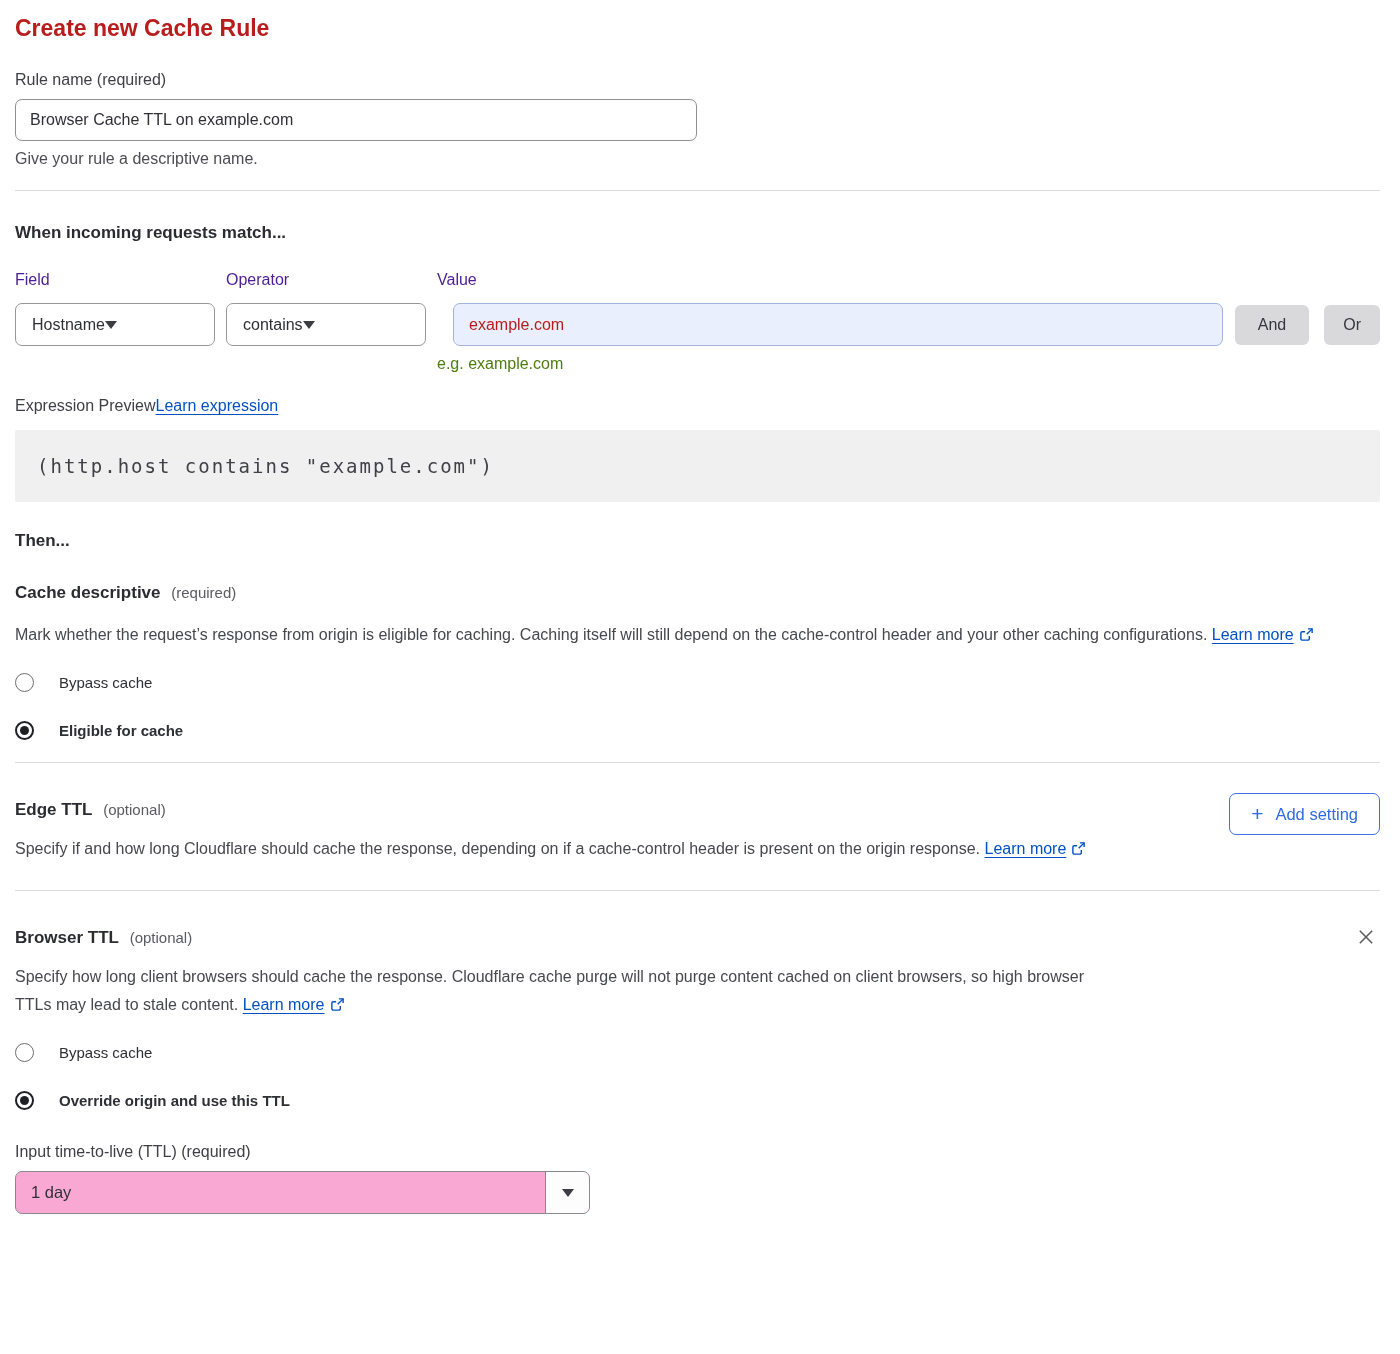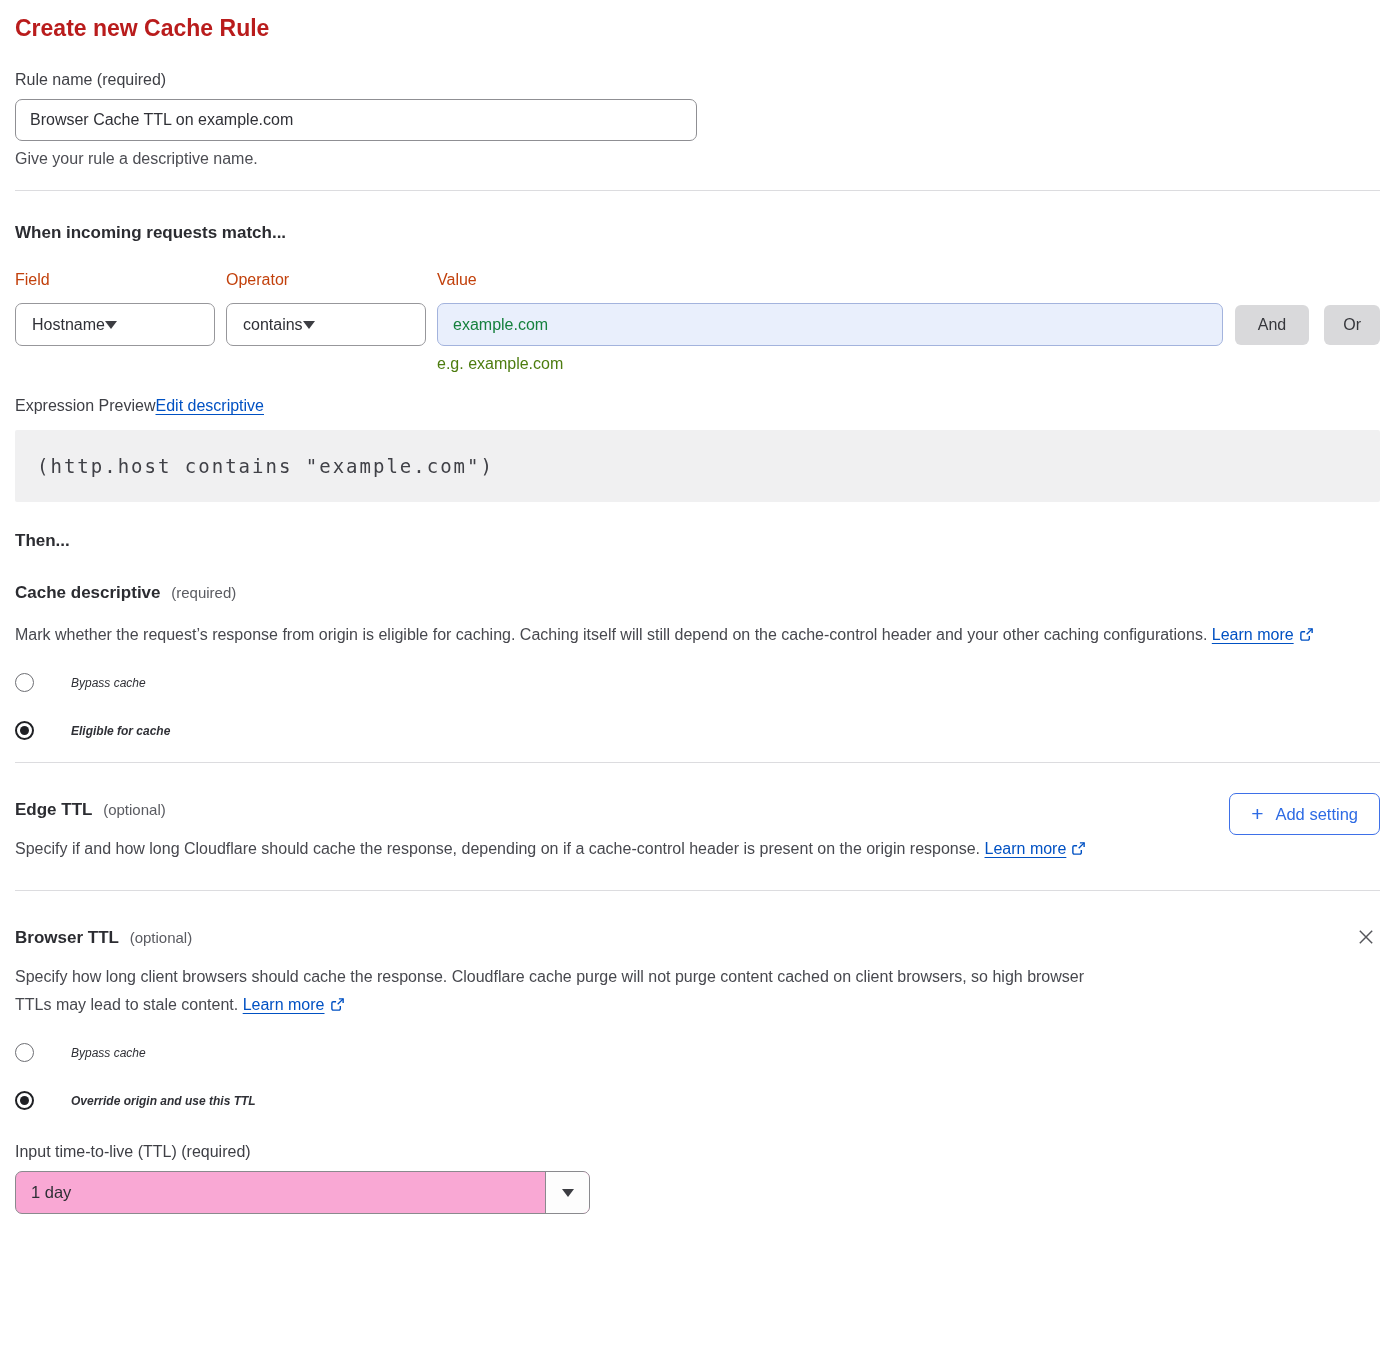--- a/index.html
+++ b/index.html
@@ -25,39 +25,39 @@
     border: 1px solid #8f8f93; border-radius: 7px;
     padding: 0 14px; font-size: 16px; color: #2f3036;
     font-family: "Liberation Sans", sans-serif; background: #fff; outline: none;
   }
   .help-text { margin-top: 8px; font-size: 16px; line-height: 19px; color: #4c4d53; }
 
   .divider { margin-top: 22px; border: 0; border-top: 1px solid #dcdcdf; height: 0; }
 
   h2.section-heading { margin: 31px 0 0; font-size: 17px; line-height: 22px; font-weight: 700; color: #2b2c31; }
 
-  .cols-labels { display: flex; margin-top: 26px; font-size: 16px; line-height: 19px; color: #c2410c; align-items: flex-end; }
+  .cols-labels { display: flex; margin-top: 26px; font-size: 16px; line-height: 19px; color: #4c1d95; align-items: flex-end; }
   .cols-labels .col-f { width: 211px; }
   .cols-labels .col-o { width: 211px; }
 
   .controls-row { display: flex; align-items: center; margin-top: 14px; }
   .select-box {
     height: 43px; border: 1px solid #97979b; border-radius: 7px; background: #fff;
     display: flex; align-items: center; 
     padding: 0 16px; font-size: 16px; color: #2f3036; cursor: pointer;
   }
   .select-box.w200 { width: 200px; margin-right: 11px; }
   .caret-down {
     width: 0; height: 0; border-left: 6px solid transparent; border-right: 6px solid transparent;
     border-top: 8px solid #3c3d42;
   }
   .value-input {
     flex: 1; height: 43px; border: 1px solid #a3b3dd; border-radius: 7px;
-    background: #e9effc; padding: 0 15px; font-size: 16px; color: #15803d;
-    font-family: "Liberation Sans", sans-serif; outline: none;
+    background: #e9effc; padding: 0 15px; font-size: 16px; color: #b91c1c;
+    font-family: "Liberation Sans", sans-serif; outline: none; margin-left: 16px;
   }
   .pill-btn {
     height: 40px; border: 0; border-radius: 6px; background: #d9d9db; color: #36373c;
     font-size: 16px; font-family: "Liberation Sans", sans-serif; cursor: pointer;
   }
   .btn-and { margin-left: 12px; padding: 0 23px; }
   .btn-or { margin-left: 15px; padding: 0 19px; }
 
   .value-help { margin-top: 8px; margin-left: 422px; font-size: 16px; line-height: 19px; color: #4d7c0f; }
 
@@ -84,21 +84,21 @@
   .radio-row { display: flex; align-items: center; margin-top: 29px; cursor: pointer; }
   .radio-row.first { margin-top: 22px; }
   .radio {
     width: 19px; height: 19px; border: 1.5px solid #6e6f74; border-radius: 50%;
     position: relative; flex: 0 0 auto; background: #fff;
   }
   .radio-row.checked .radio { border: 2px solid #1f2024; }
   .radio-row.checked .radio::after {
     content: ""; position: absolute; inset: 3px; border-radius: 50%; background: #1f2024;
   }
-  .radio-label { margin-left: 37px; font-size: 12px; color: #2f3036; font-style: italic; }
+  .radio-label { margin-left: 25px; font-size: 15px; color: #2f3036; }
   .radio-row.checked .radio-label { font-weight: 700; }
 
   .add-setting-btn {
     position: absolute; right: 0; top: -6px;
     height: 42px; padding: 0 21px; background: #fff;
     border: 1px solid #3e70e8; border-radius: 7px; color: #2e6be4;
     font-size: 16.5px; font-family: "Liberation Sans", sans-serif;
     display: flex; align-items: center; gap: 12px; cursor: pointer;
   }
   .plus-glyph { font-size: 21px; font-weight: 400; line-height: 1; margin-top: -2px; }
@@ -155,21 +155,21 @@
     </div>
     <input class="value-input" type="text" value="example.com" style="">
     <button class="pill-btn btn-and">And</button>
     <button class="pill-btn btn-or">Or</button>
   </div>
 
   <div class="value-help">e.g. example.com</div>
 
   <div class="expr-row">
     <div class="expr-label">Expression Preview</div>
-    <a class="link">Edit descriptive</a>
+    <a class="link">Learn expression</a>
   </div>
   <div class="code-block">(http.host contains "example.com")</div>
 
   <h2 class="then-heading">Then...</h2>
 
   <div class="setting-heading">
     <span class="t">Cache descriptive</span>
     <span class="q">(required)</span>
   </div>
   <div class="desc wide">

